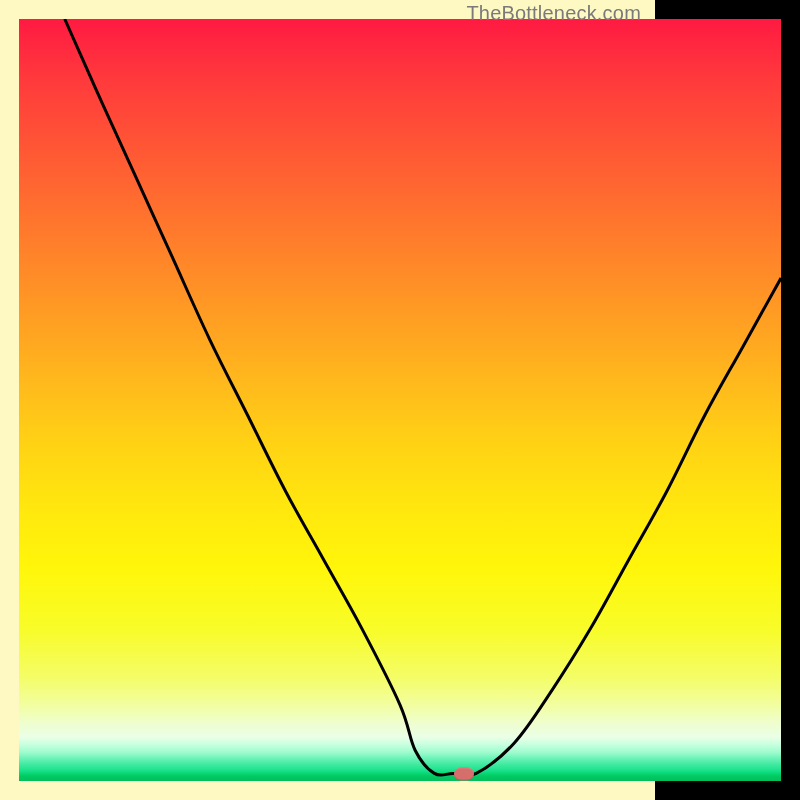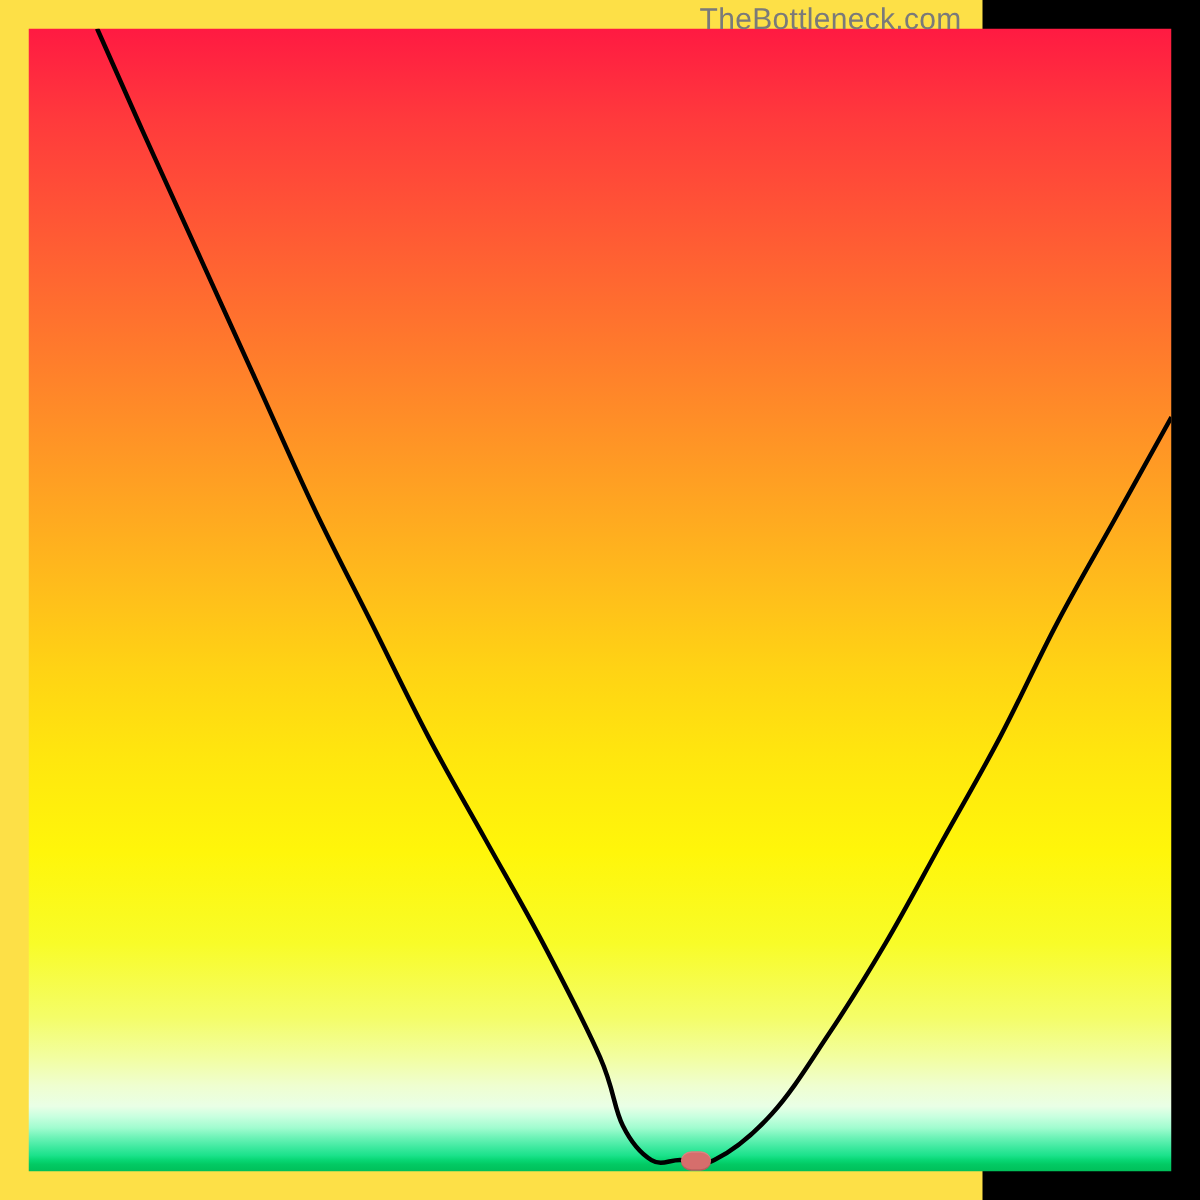--- a/index.html
+++ b/index.html
@@ -7,21 +7,21 @@
     padding: 0;
     width: 800px;
     height: 800px;
     background: #000;
     overflow: hidden;
     font-family: Arial, Helvetica, sans-serif;
   }
   .outer {
     width: 655px;
     height: 800px;
-    background: #fde047;
+    background: #fef9c3;
     position: relative;
   }
   .watermark {
     position: absolute;
     top: 2px;
     right: 14px;
     color: #7a7a7a;
     font-size: 20px;
     letter-spacing: 0.2px;
     z-index: 3;

